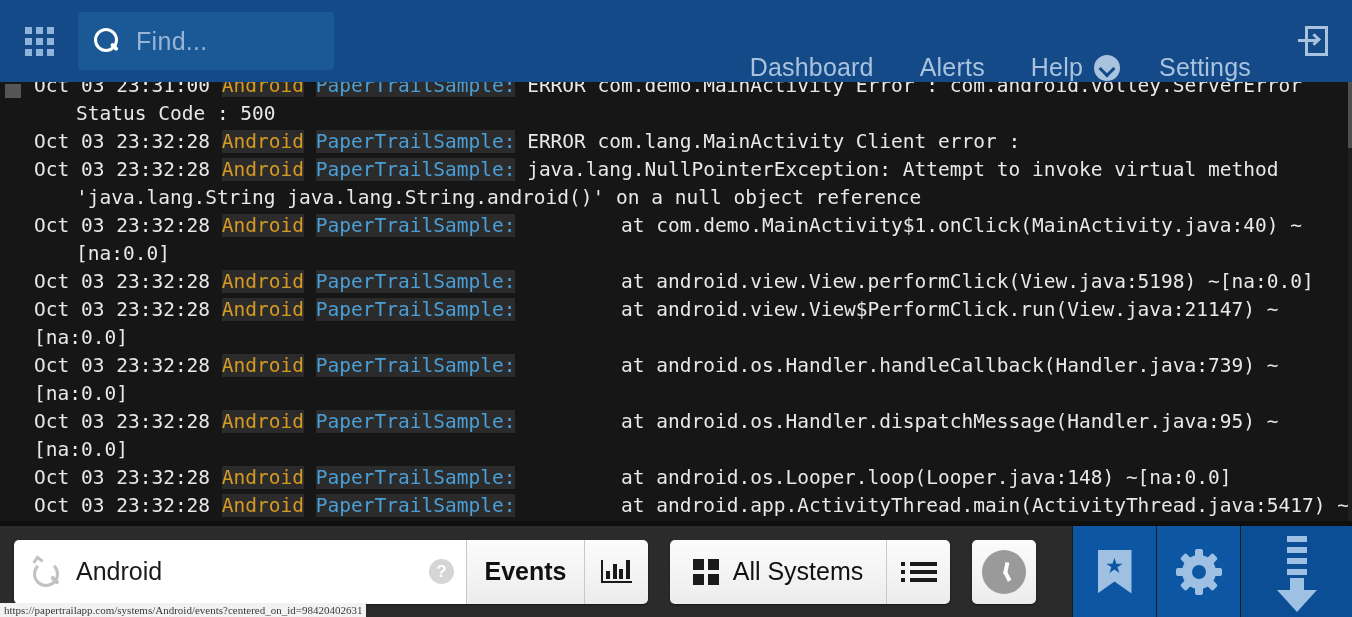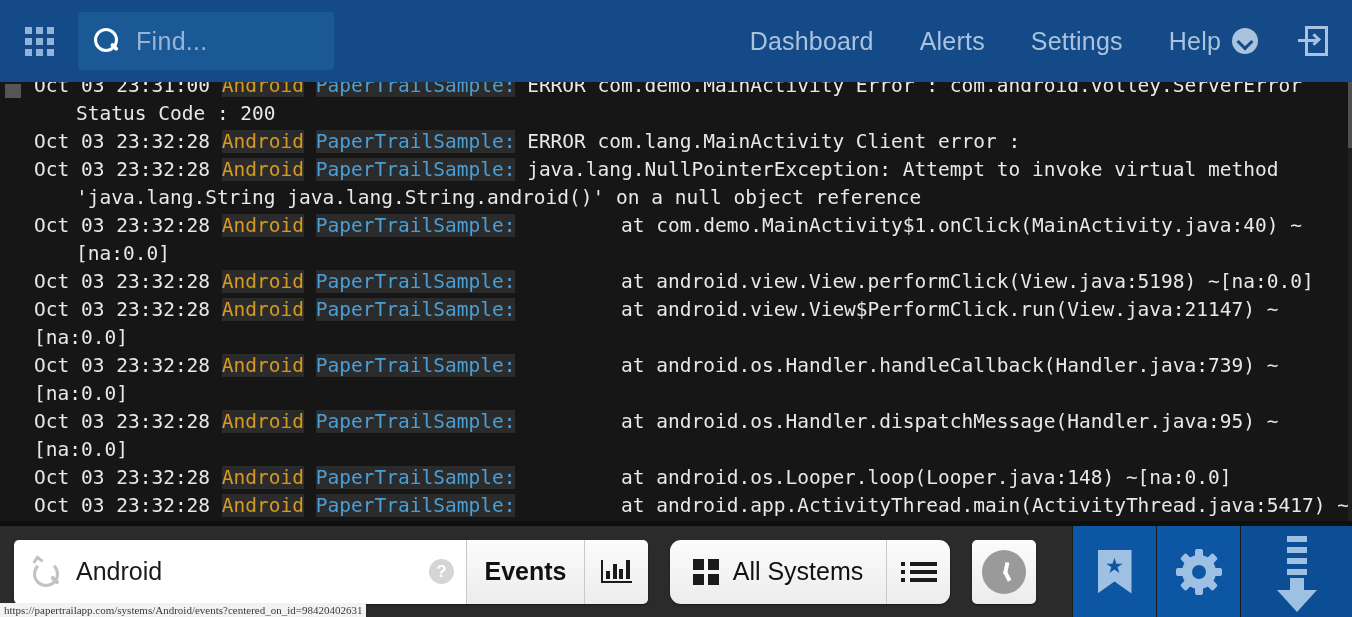--- a/index.html
+++ b/index.html
@@ -91,21 +91,21 @@
     color: #97b4d4;
     font-size: 25px;
     margin-left: 14px;
     letter-spacing: 0.3px;
   }
 
   .nav-spacer { flex: 1; }
 
   .nav-items {
     display: flex;
-    align-items: center;
+    align-items: flex-end;
   }
   .nav-item {
     display: flex;
     align-items: center;
     padding: 0 23px;
     color: #a9c3de;
     font-size: 25px;
     cursor: pointer;
     white-space: nowrap;
     letter-spacing: 0.2px;
@@ -323,21 +323,21 @@
     border-bottom: 2.5px solid #1a1a1a;
     border-left: 2.5px solid #1a1a1a;
     padding: 0 2px 2px 3px;
   }
   .chart-glyph i { display: block; width: 4px; background: #1a1a1a; }
 
   .systems-group {
     display: flex;
     align-items: stretch;
     height: 64px;
-    border-radius: 11px;
+    border-radius: 5px;
     overflow: hidden;
     margin-left: 22px;
     box-shadow: 0 1px 2px rgba(0,0,0,0.5);
   }
   .btn-systems {
     width: 216px;
     gap: 14px;
     border-left: none;
     font-size: 25px;
   }
@@ -565,43 +565,43 @@
 
     <div class="nav-spacer"></div>
 
     <div class="nav-items">
       <div class="nav-item">
         <span>Dashboard</span>
       </div>
       <div class="nav-item">
         <span>Alerts</span>
       </div>
-      <div class="nav-item">
-        <span>Settings</span>
-      </div>
       <div class="nav-item help">
         <span>Help</span>
         <span class="chevron-circle"></span>
+      </div>
+      <div class="nav-item">
+        <span>Settings</span>
       </div>
     </div>
 
     <div class="logout-btn">
       <span class="logout-glyph">
         <i class="frame"></i>
           <i class="arr"></i>
           <i class="arrhead"></i>
       </span>
     </div>
   </div>
 
   <div class="log-viewport">
     <div class="first-line-marker"></div>
     <div class="log-inner" id="log-inner">
         <div class="log-line"><span class="ts">Oct 03 23:31:00</span> <span class="sys">Android</span> <span class="prog">PaperTrailSample:</span> <span class="msg">ERROR com.demo.MainActivity Error : com.android.volley.ServerError</span></div>
-        <div class="log-line cont"><span class="msg">Status Code : 200</span></div>
+        <div class="log-line cont"><span class="msg">Status Code : 500</span></div>
         <div class="log-line"><span class="ts">Oct 03 23:32:28</span> <span class="sys">Android</span> <span class="prog">PaperTrailSample:</span> <span class="msg">ERROR com.lang.MainActivity Client error :</span></div>
         <div class="log-line"><span class="ts">Oct 03 23:32:28</span> <span class="sys">Android</span> <span class="prog">PaperTrailSample:</span> <span class="msg">java.lang.NullPointerException: Attempt to invoke virtual method</span></div>
         <div class="log-line cont"><span class="msg">'java.lang.String java.lang.String.android()' on a null object reference</span></div>
         <div class="log-line"><span class="ts">Oct 03 23:32:28</span> <span class="sys">Android</span> <span class="prog">PaperTrailSample:</span> <span class="msg">        at com.demo.MainActivity$1.onClick(MainActivity.java:40) ~</span></div>
         <div class="log-line cont"><span class="msg">[na:0.0]</span></div>
         <div class="log-line"><span class="ts">Oct 03 23:32:28</span> <span class="sys">Android</span> <span class="prog">PaperTrailSample:</span> <span class="msg">        at android.view.View.performClick(View.java:5198) ~[na:0.0]</span></div>
         <div class="log-line"><span class="ts">Oct 03 23:32:28</span> <span class="sys">Android</span> <span class="prog">PaperTrailSample:</span> <span class="msg">        at android.view.View$PerformClick.run(View.java:21147) ~[na:0.0]</span></div>
         <div class="log-line"><span class="ts">Oct 03 23:32:28</span> <span class="sys">Android</span> <span class="prog">PaperTrailSample:</span> <span class="msg">        at android.os.Handler.handleCallback(Handler.java:739) ~[na:0.0]</span></div>
         <div class="log-line"><span class="ts">Oct 03 23:32:28</span> <span class="sys">Android</span> <span class="prog">PaperTrailSample:</span> <span class="msg">        at android.os.Handler.dispatchMessage(Handler.java:95) ~[na:0.0]</span></div>
         <div class="log-line"><span class="ts">Oct 03 23:32:28</span> <span class="sys">Android</span> <span class="prog">PaperTrailSample:</span> <span class="msg">        at android.os.Looper.loop(Looper.java:148) ~[na:0.0]</span></div>

